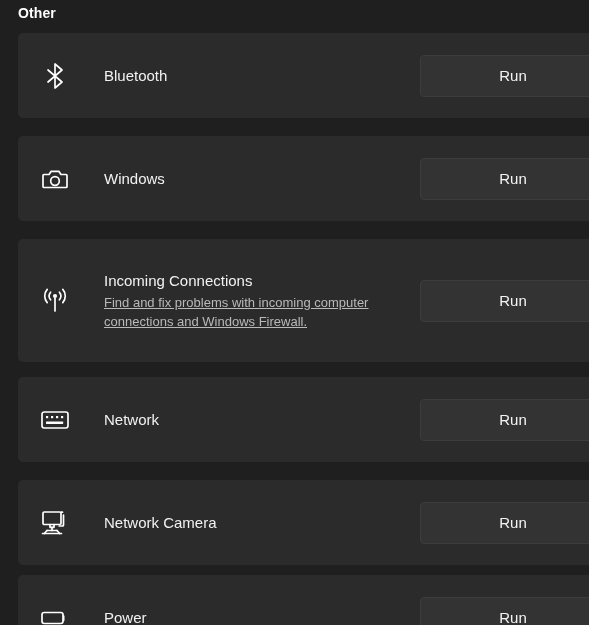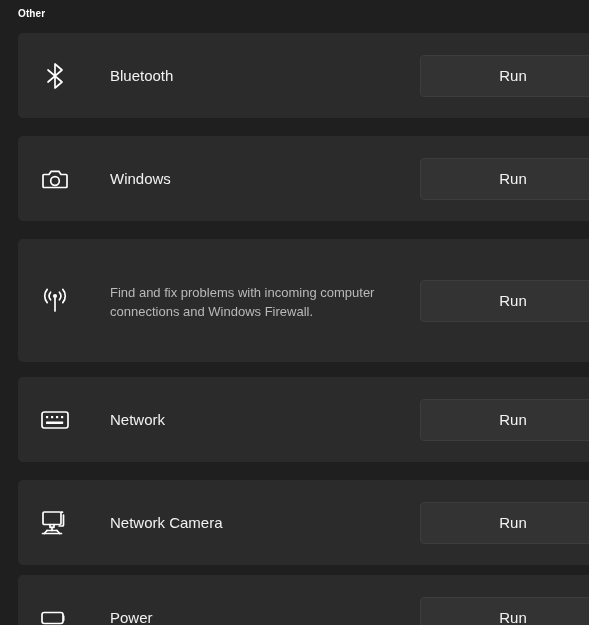--- a/index.html
+++ b/index.html
@@ -21,21 +21,21 @@
     height: 625px;
     background: #1f1f1f;
     overflow: hidden;
   }
 
   
   .section-header {
     position: absolute;
     left: 18px;
     top: 4px;
-    font-size: 10px;
+    font-size: 14px;
     font-weight: bold;
     color: #ffffff;
     letter-spacing: 0.1px;
     line-height: 19px;
   }
 
   
   .list {
     position: absolute;
     left: 18px;
@@ -73,39 +73,40 @@
     justify-content: center;
     color: #ffffff;
   }
   .row-icon svg {
     display: block;
     overflow: visible;
   }
 
   .row-text {
     position: absolute;
-    left: 92px;
+    left: 86px;
     top: 50%;
     transform: translateY(-50%);
     max-width: 300px;
   }
 
   .row-title {
     font-size: 15px;
     color: #f2f2f2;
     line-height: 20px;
     white-space: nowrap;
   }
 
   .row-desc {
     font-size: 13px;
     color: #b9b9b9;
     line-height: 19px;
     margin-top: 2px;
     max-width: 270px;
+    text-decoration: underline;
   }
 
   .row-action {
     position: absolute;
     left: 402px;
     top: 50%;
     transform: translateY(-50%);
     width: 186px;
     height: 42px;
     background: #333333;
@@ -161,20 +162,21 @@
         <svg width="28" height="26" viewBox="0 0 28 26" fill="none" stroke="currentColor" stroke-width="1.7" stroke-linecap="round" stroke-linejoin="round">
           <circle cx="14" cy="8" r="2.1" fill="currentColor" stroke="none"></circle>
           <path d="M9.6 4.2 a6 6 0 0 0 0 7.6"></path>
           <path d="M18.4 4.2 a6 6 0 0 1 0 7.6"></path>
           <path d="M6.2 1.4 a10 10 0 0 0 0 13.2"></path>
           <path d="M21.8 1.4 a10 10 0 0 1 0 13.2"></path>
           <path d="M14 10.2 L14 23"></path>
         </svg>
       </span>
       <div class="row-text">
+        <div class="row-title">Incoming Connections</div>
         <div class="row-desc">Find and fix problems with incoming computer connections and Windows Firewall.</div>
       </div>
       <button class="row-action">Run</button>
     </div>
 
     <div class="row">
       <span class="row-icon">
         <svg width="28" height="20" viewBox="0 0 28 20" fill="none" stroke="currentColor" stroke-width="1.7" stroke-linecap="round" stroke-linejoin="round">
           <rect x="1" y="2" width="26" height="16" rx="2.2"></rect>
           <rect x="5" y="6" width="2.2" height="2.2" fill="currentColor" stroke="none"></rect>

